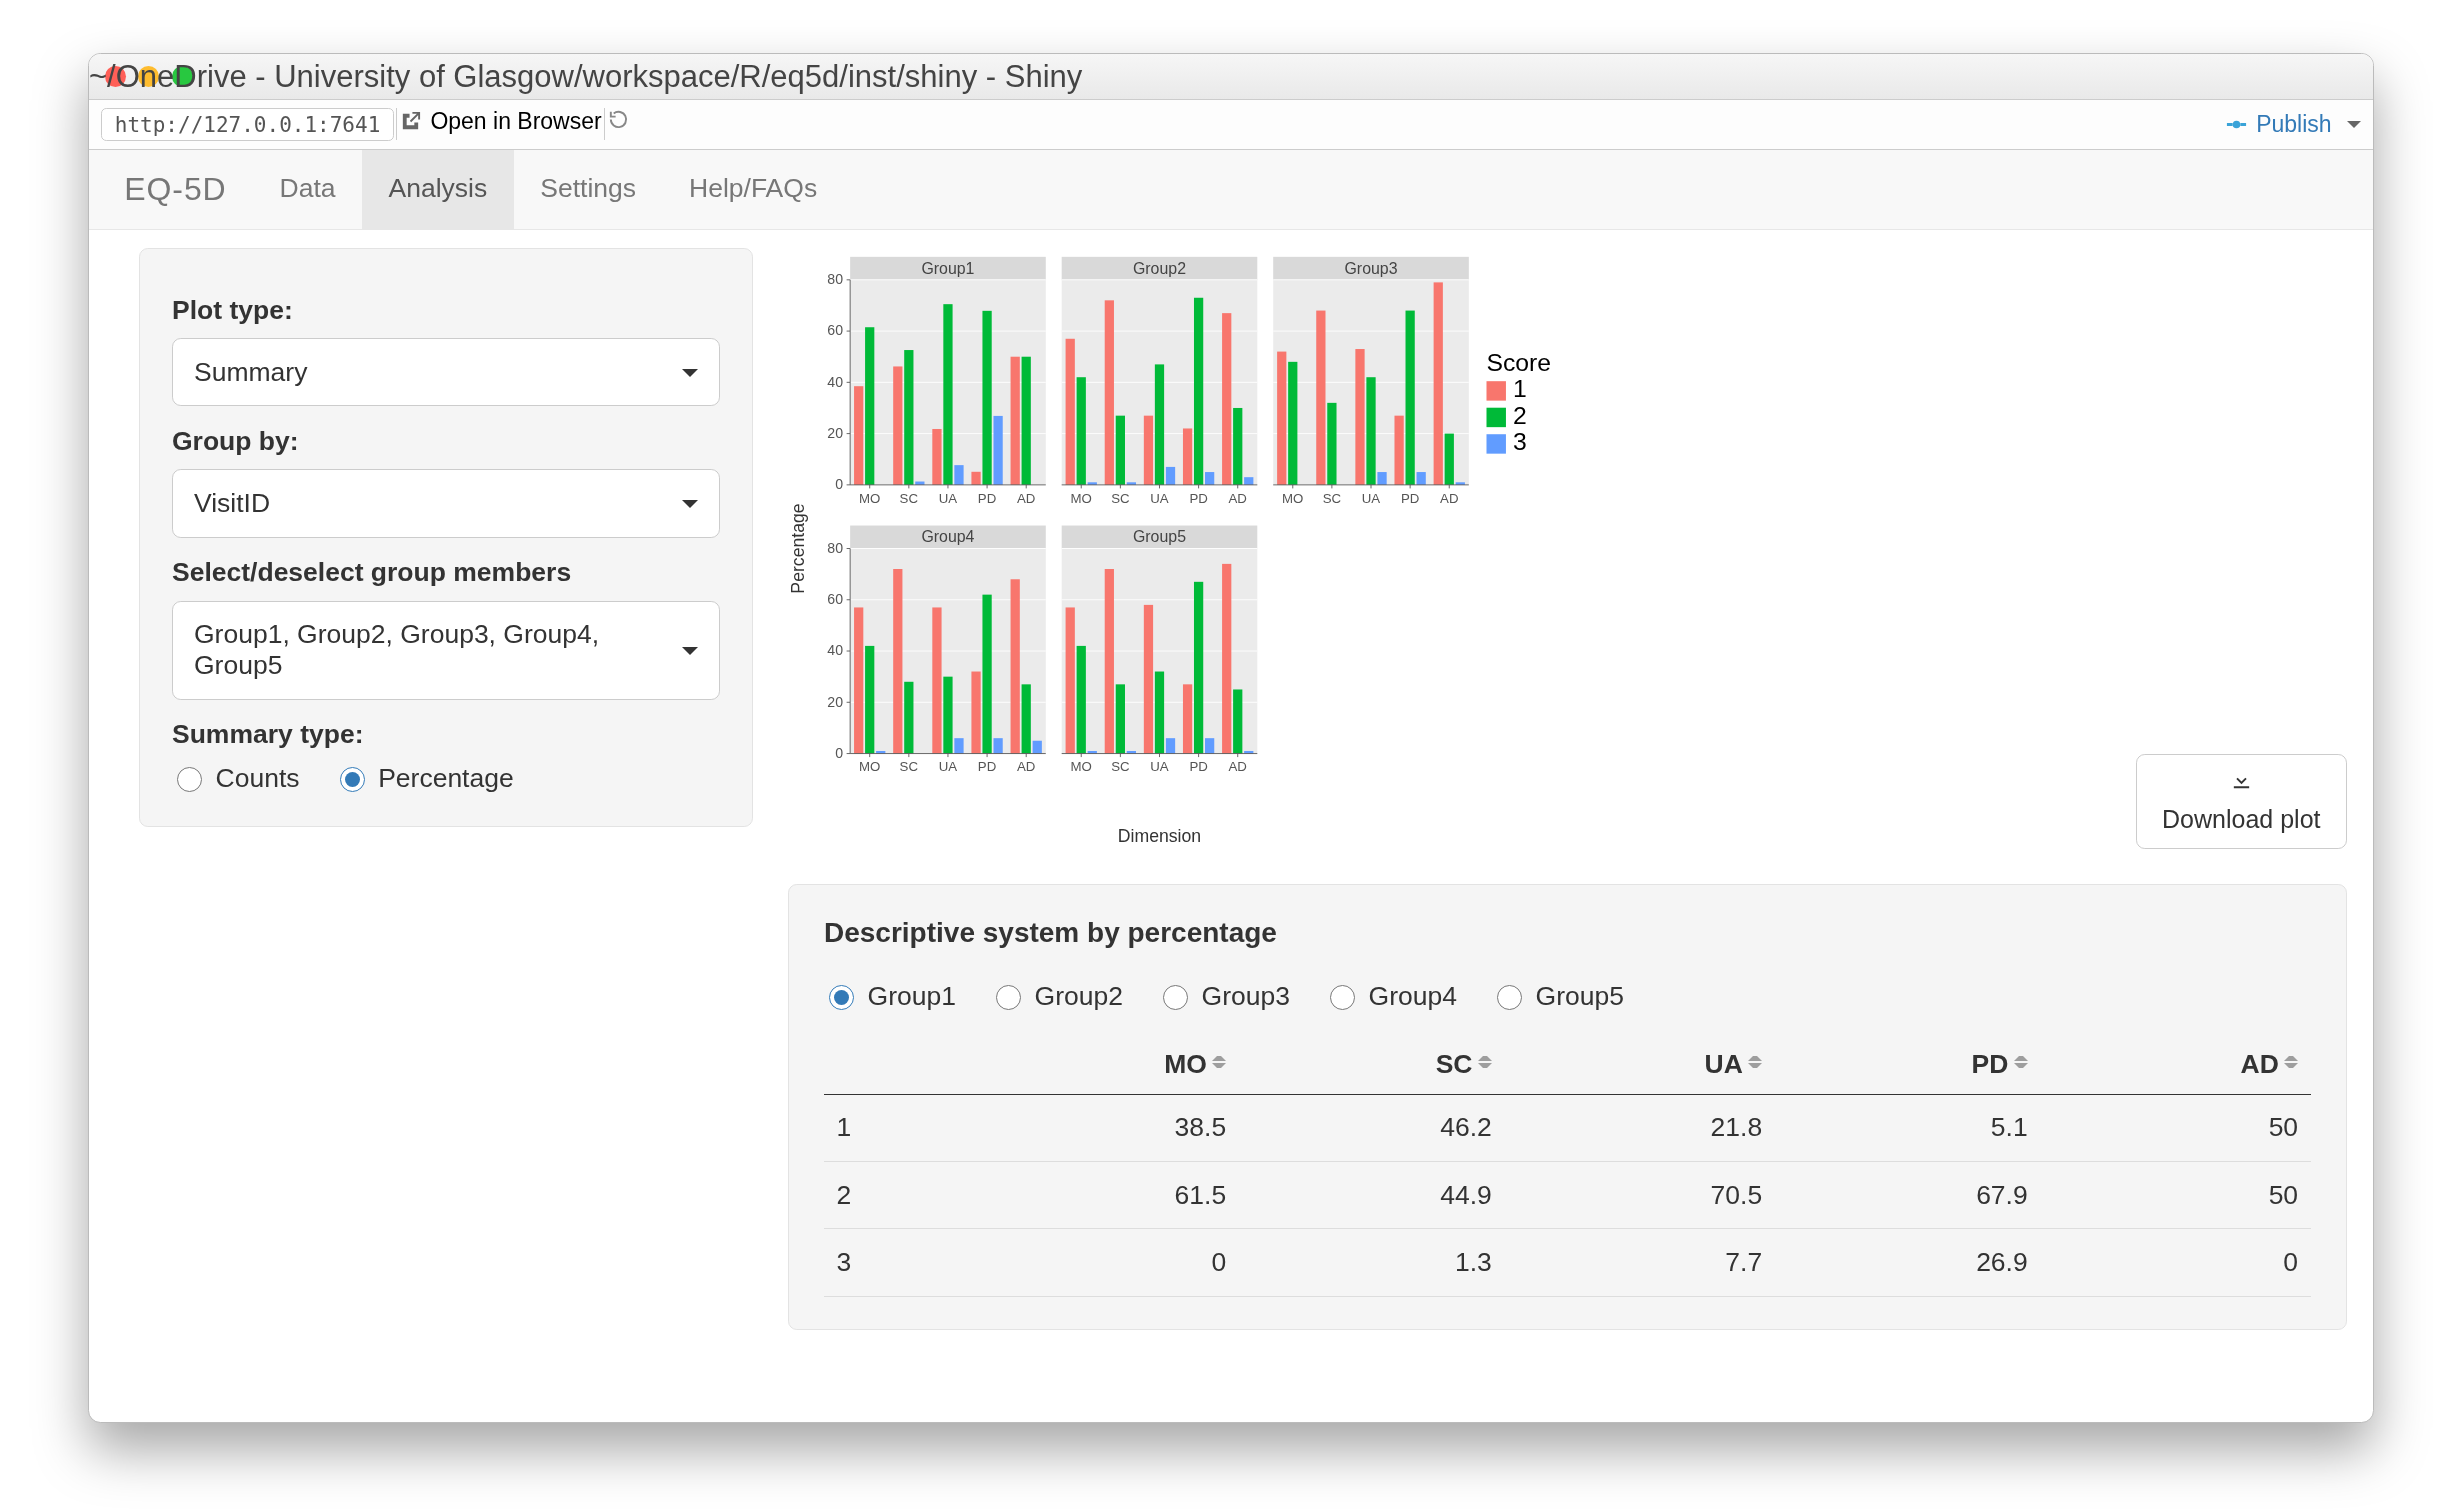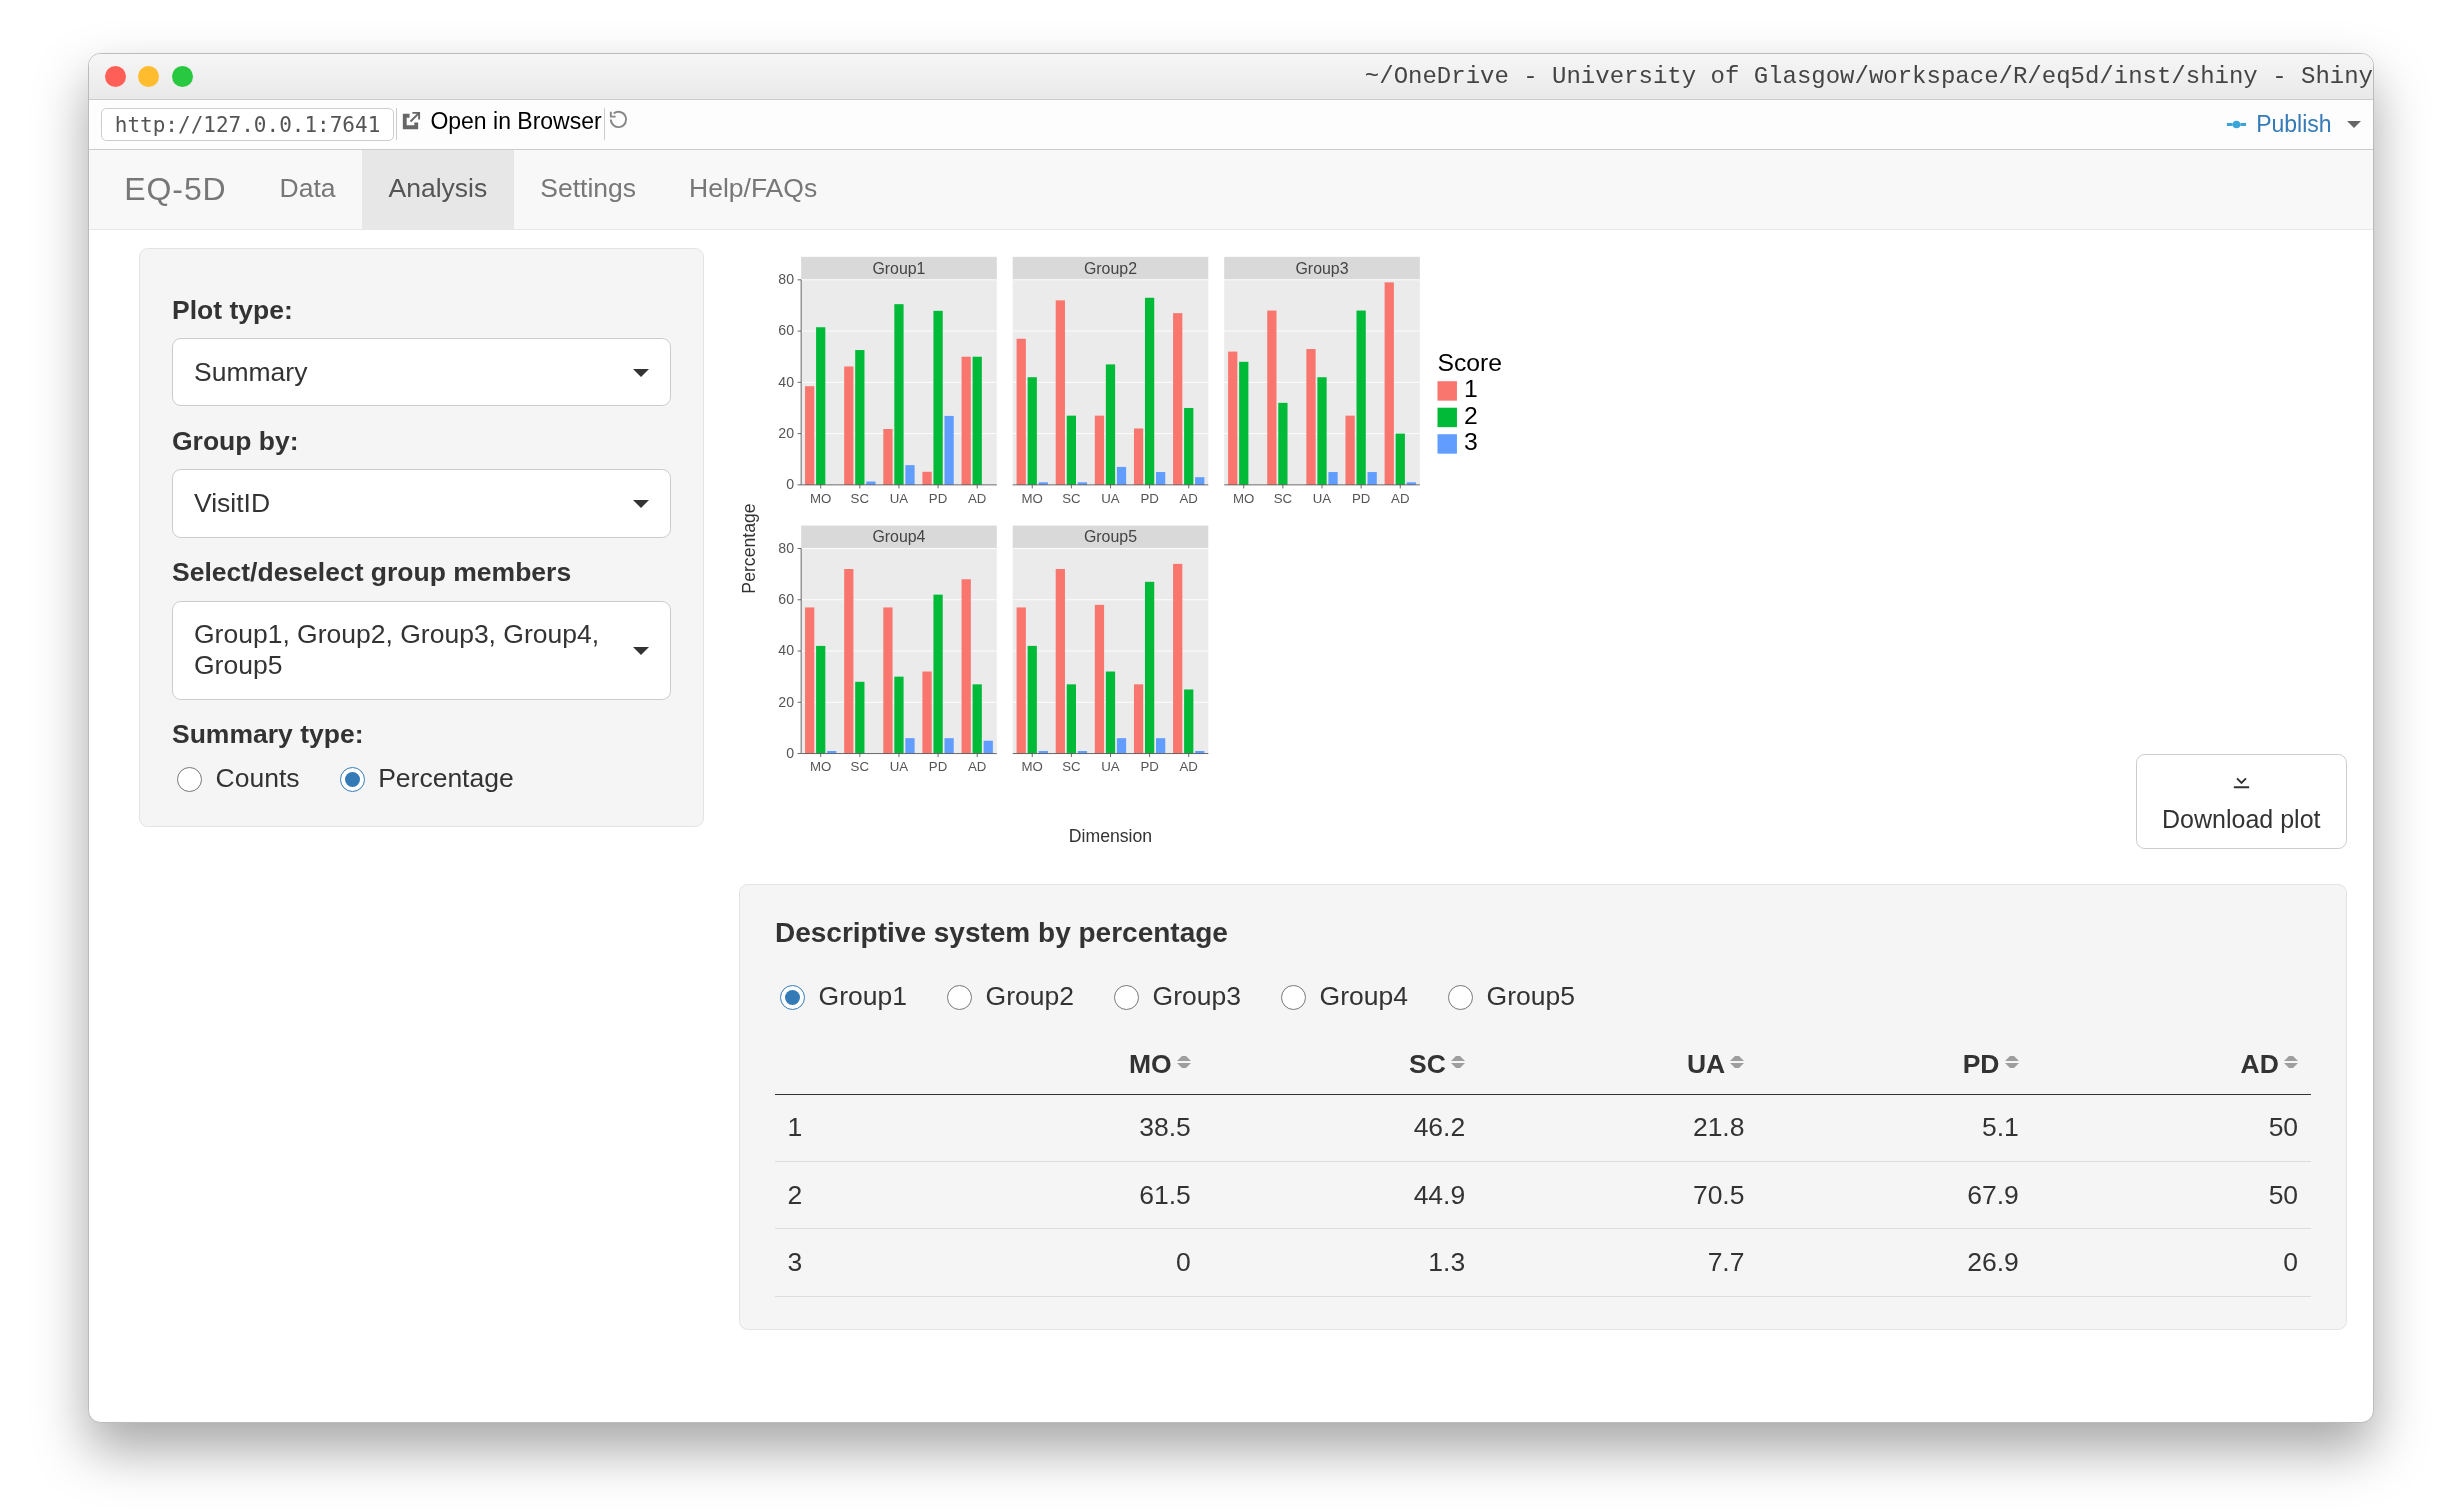--- a/index.html
+++ b/index.html
@@ -10,39 +10,39 @@
     --text:#333; --muted:#555; --link:#777; --accent:#337ab7;
   }
   html,body { margin:0; padding:0; font-family:"Helvetica Neue",Helvetica,Arial,sans-serif; color:var(--text); font-size:25px; background:#fff; }
   .stage { width:2462px; height:1511px; position:relative; overflow:hidden; }
   .window { position:absolute; left:88px; top:53px; right:88px; bottom:88px; background:#fff; border:0.9px solid #bbb; border-radius:12.4px; overflow:hidden; box-shadow:0 26.5px 53px rgba(0,0,0,.35); z-index:1;}
   
   .mac-titlebar { height:46px; background:linear-gradient(#f6f6f6,#e9e9e9); border-bottom:0.9px solid #ccc; display:flex; align-items:center; padding:0 16px; gap:12.4px; position:relative;}
   .traffic { display:flex; gap:12.4px; }
   .dot { width:21px; height:21px; border-radius:50%; }
   .dot.red{background:var(--mac-red);} .dot.yel{background:var(--mac-yel);} .dot.grn{background:var(--mac-grn);}
-  .titlebar-title { position:absolute; left:0; right:0; text-align:right; font-size:24px; color:#444; pointer-events:none;font-family:Liberation Mono, monospace;}
+  .titlebar-title { position:absolute; left:0; right:0; text-align:left; font-size:31px; color:#444; pointer-events:none;}
   
   .toolbar { height:50px; border-bottom:0.9px solid #ccc; background:#fdfdfd; display:flex; align-items:center; padding:0 12.4px; font-size:23px; color:#555; justify-content:space-between;}
   .toolbar-left { display:flex; align-items:flex-start; gap:2px;}
   .addr { border:0.9px solid #ccc; border-radius:5.3px; padding:3.5px 12.4px; background:#fff; font-family:Menlo,monospace; font-size:21px;}
   .tool-divider{width:0.9px;height:32px;background:#ccc;}
   .icon-btn { display:inline-flex; align-items:center; gap:8.8px; color:#000000; cursor:pointer;}
   .icon-svg { width:23px; height:23px; }
   .publish { color:var(--accent); display:flex; align-items:center; gap:8px; cursor:pointer;}
   .publish svg{width:23px;height:23px;}
   .caret-down::after{content:"";display:inline-block;border:7px solid transparent;border-top-color:#666;margin-left:7px;position:relative;top:3.5px;}
   
   .navbar { display:flex; align-items:stretch; background:var(--navbar-bg); border-bottom:0.9px solid var(--navbar-border); padding-left:26.5px;}
   .brand { font-size:32px; color:#777; padding:21px 26.5px 21px 8.8px; letter-spacing:0.9px;}
   .navtab { padding:23px 26.5px; font-size:26.5px; color:var(--link); cursor:pointer;}
   .navtab.active { background:#e7e7e7; color:#555;}
   
   .content { display:flex; align-items:flex-start; padding:17.7px 26.5px 35px 50px; gap:35px; height:calc(100% - 46px - 50px - 81px); overflow:auto;}
-  .sidebar { width:565px; background:var(--panel-bg); border:0.9px solid var(--panel-border); border-radius:8.8px; padding:26.5px 32px 32px 32px;}
+  .sidebar { width:614px; background:var(--panel-bg); border:0.9px solid var(--panel-border); border-radius:8.8px; padding:26.5px 32px 32px 32px;}
   .form-label { font-weight:700; font-size:26.5px; margin:19.5px 0 12.4px;}
   .select { width:100%; border:0.9px solid #ccc; border-radius:8.8px; background:#fff; padding:17.7px 21px; font-size:26.5px; display:flex; justify-content:space-between; align-items:center; cursor:pointer;}
   .select .caret{border:8.8px solid transparent;border-top-color:#333;margin-top:8.8px;}
   .radio-row { display:flex; gap:35px; align-items:center; margin-top:8.8px;}
   .radio { display:flex; align-items:center; gap:10.6px; font-size:26.5px; cursor:pointer;}
   .radio input{width:25px;height:25px;accent-color:var(--accent);}
   
   .main { flex:1; display:flex; flex-direction:column; gap:35px;}
   .plot-row { display:flex; align-items:flex-start; gap:35px; }
   .plot-well { display:flex; flex-direction:column; align-items:center; }

